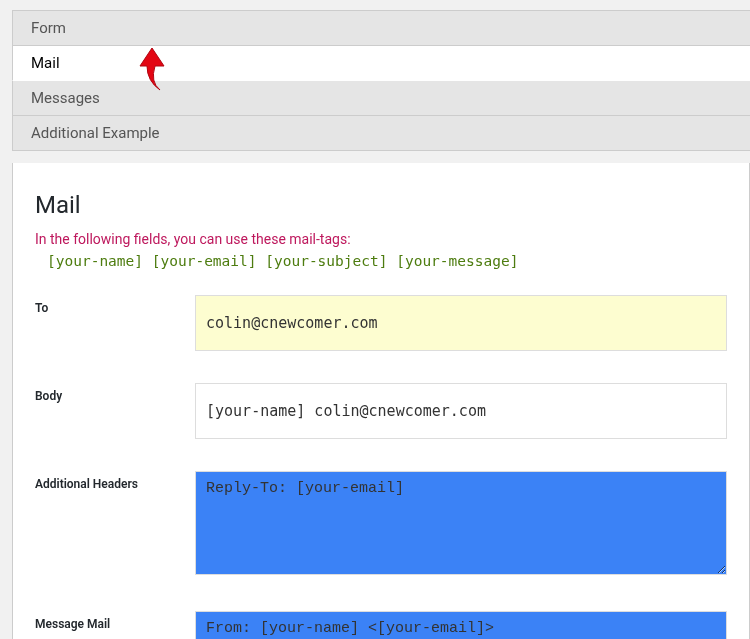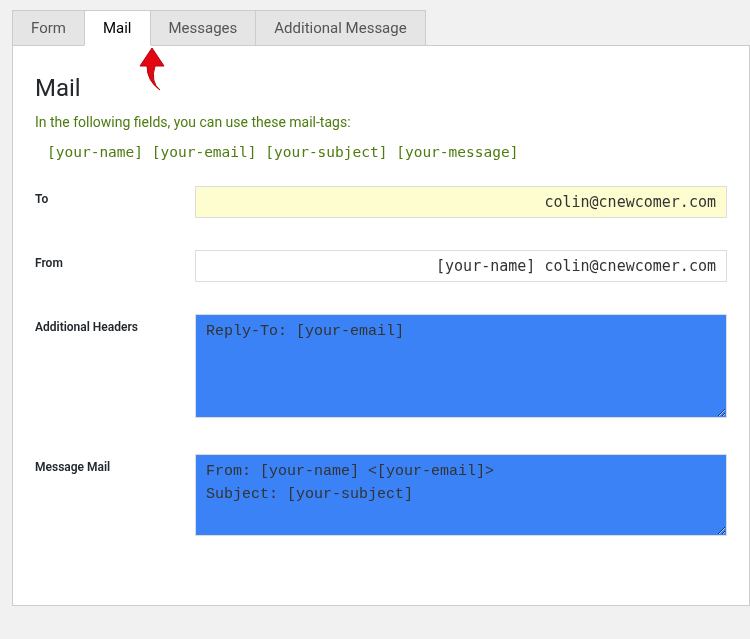--- a/index.html
+++ b/index.html
@@ -10,21 +10,22 @@
       background: #f1f1f1;
       color: #444;
       width: 750px;
     }
     .wrap {
       padding: 10px 0 0 12px;
     }
     .tabs {
       display: flex;
       border-bottom: 1px solid #ccc;
-      margin-bottom: 0;
+      margin-bottom: 12px;
+      flex-direction: column;
     }
     .tab {
       padding: 8px 18px;
       border: 1px solid #ccc;
       border-bottom: none;
       background: #e5e5e5;
       color: #555;
       font-size: 15px;
       margin-right: -1px;
       cursor: pointer;
@@ -44,22 +45,22 @@
       min-height: 560px;
     }
     h2.section-title {
       font-size: 24px;
       font-weight: 400;
       color: #23282d;
       margin: 10px 0 12px 0;
     }
     .hint {
       font-size: 14px;
-      color: #4d7c0f;
-      margin-bottom: 14px;
+      color: #be185d;
+      margin-bottom: 6px;
     }
     .tags-line {
       font-family: Consolas, Monaco, monospace;
       font-size: 14.5px;
       color: #4d7c0f;
       margin: 4px 0 26px 12px;
     }
     .field-row {
       display: flex;
       align-items: flex-start;
@@ -70,27 +71,26 @@
       font-size: 12px;
       font-weight: 600;
       color: #23282d;
       padding-top: 6px;
     }
     .field-control {
       flex: 1;
     }
     .text-input {
       width: 100%;
-      padding: 6px 10px;
+      padding: 18px 10px;
       font-family: Consolas, Monaco, monospace;
       font-size: 15px;
       border: 1px solid #ddd;
       background: #fff;
       color: #333;
-      text-align: right;
     }
     .text-input.highlight {
       background: #fdfdd0;
     }
     .textarea {
       width: 100%;
       padding: 6px 10px;
       font-family: Liberation Mono, monospace;
       font-size: 15px;
       border: 1px solid #ddd;
@@ -109,37 +109,37 @@
   </style>
 </head>
 <body>
 
 <div class="container">
   <div class="wrap">
     <div class="tabs">
       <div class="tab">Form</div>
       <div class="tab active">Mail</div>
       <div class="tab">Messages</div>
-      <div class="tab">Additional Message</div>
+      <div class="tab">Additional Example</div>
     </div>
 
     <div class="panel">
       <h2 class="section-title">Mail</h2>
       <div class="hint">In the following fields, you can use these mail-tags:</div>
       <div class="tags-line">[your-name] [your-email] [your-subject] [your-message]</div>
 
       <div class="field-row">
         <div class="field-label">To</div>
         <div class="field-control">
           <input type="text" class="text-input highlight" value="colin@cnewcomer.com" style="">
         </div>
       </div>
 
       <div class="field-row">
-        <div class="field-label">From</div>
+        <div class="field-label">Body</div>
         <div class="field-control">
           <input type="text" class="text-input" value="[your-name] colin@cnewcomer.com" style="">
         </div>
       </div>
 
 
       <div class="field-row">
         <div class="field-label">Additional Headers</div>
         <div class="field-control">
           <textarea class="textarea" rows="4" style="">Reply-To: [your-email]</textarea>

